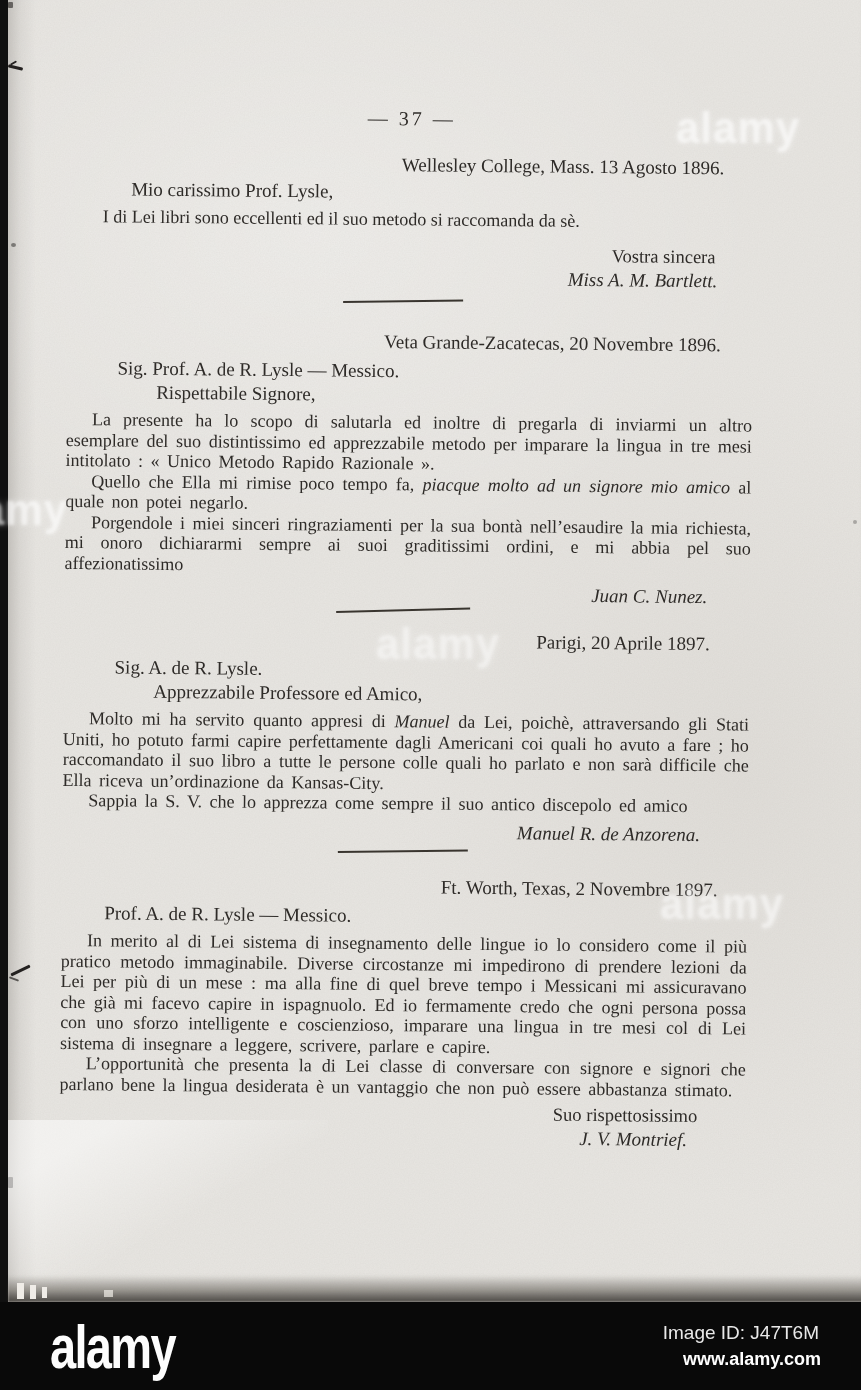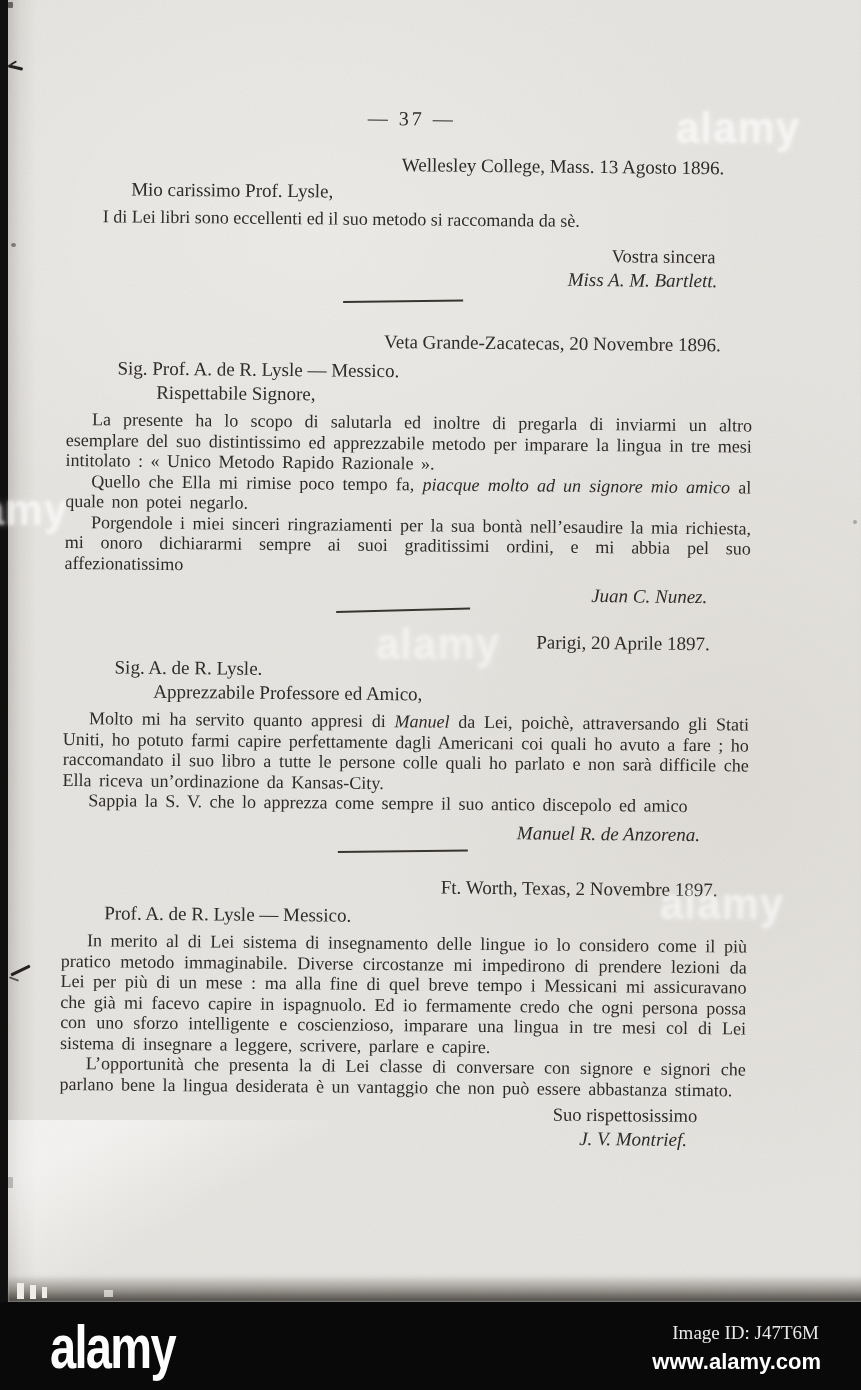--- a/index.html
+++ b/index.html
@@ -102,25 +102,25 @@
   .wm4{left:652px;top:880px;color:rgba(255,255,255,0.45);}
   
   .bar{position:absolute;left:0;bottom:0;width:861px;height:88px;background:#090909;}
   .bar-logo{
     position:absolute;left:50px;top:10px;color:#fdfdfd;
     font-family:"Liberation Sans", sans-serif;font-weight:700;font-size:56px;
     letter-spacing:-2px;transform:scaleX(0.84) scaleY(1.08);transform-origin:left top;
   }
   .bar-id{
     position:absolute;right:42px;top:20px;color:#e9e9e9;
-    font-family:Liberation Serif, serif;font-size:19px;
+    font-family:Liberation Sans, sans-serif;font-size:19px;
   }
   .bar-url{
     position:absolute;right:40px;top:47px;color:#ffffff;
-    font-family:"Liberation Sans", sans-serif;font-size:22px;font-weight:700;
+    font-family:"Liberation Sans", sans-serif;font-size:18px;font-weight:700;
   }
 </style>
 </head>
 <body>
 
 <div class="page">
   <svg class="noise-svg" xmlns="http://www.w3.org/2000/svg" width="861" height="1302">
     <filter id="grain">
       <feTurbulence type="fractalNoise" baseFrequency="0.8" numOctaves="2" stitchTiles="stitch"></feTurbulence>
       <feColorMatrix type="matrix" values="0 0 0 0 0.45  0 0 0 0 0.43  0 0 0 0 0.40  0 0 0 0.30 0"></feColorMatrix>

